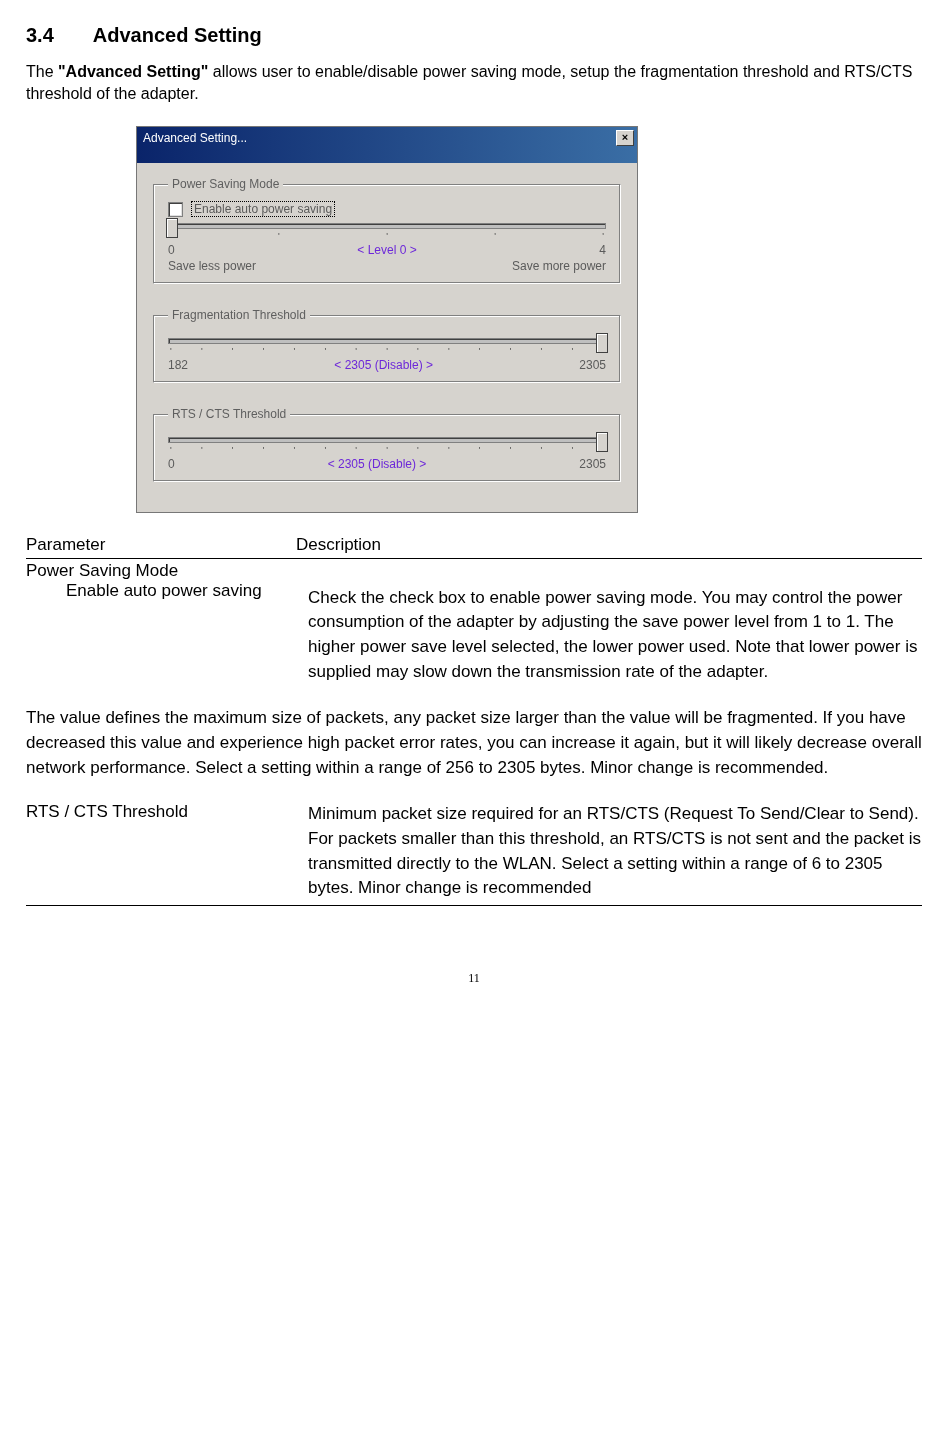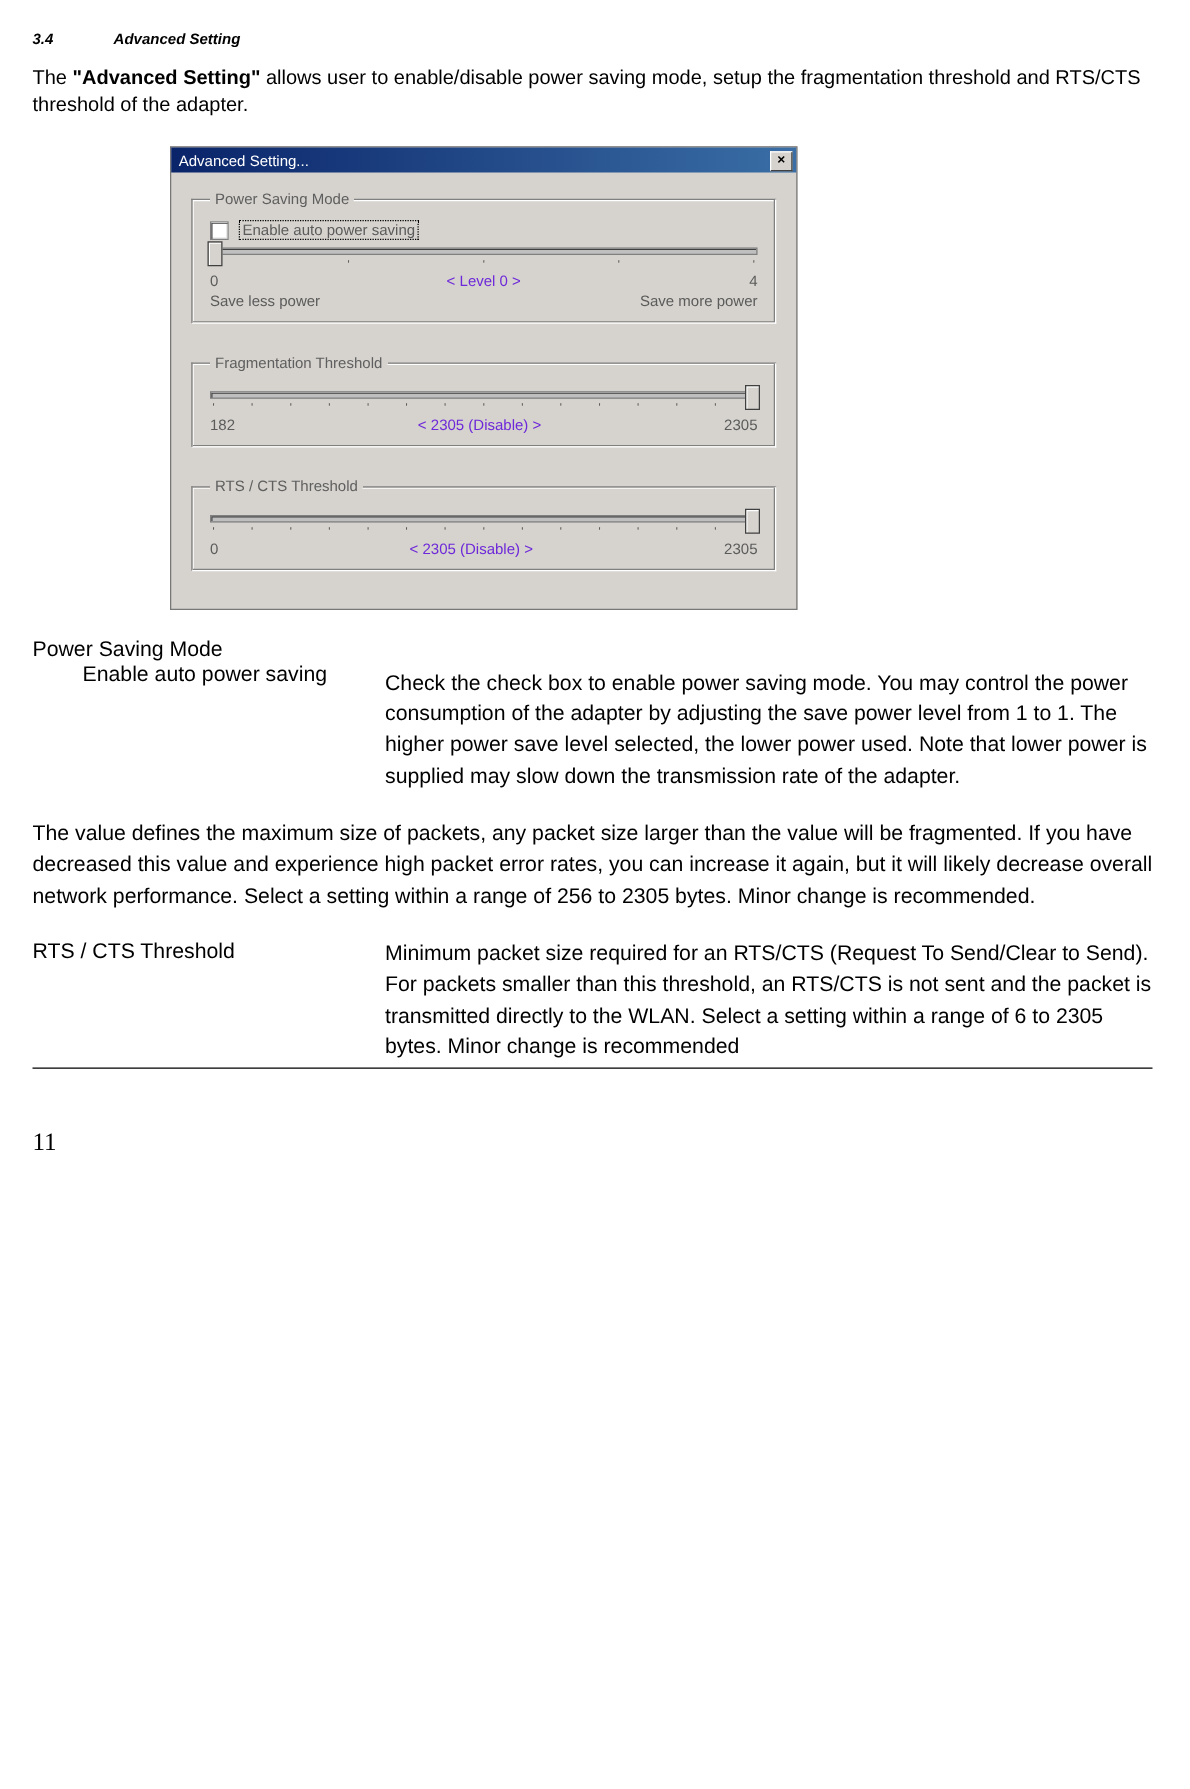--- a/index.html
+++ b/index.html
@@ -5,41 +5,41 @@
   body {
     font-family: Arial, Helvetica, sans-serif;
     font-size: 16px;
     margin: 0;
     padding: 24px 30px 0 26px;
     color: #000;
     background: #fff;
     width: 952px;
     box-sizing: border-box;
   }
-  .sec-heading { font-size: 12px; font-weight: bold; margin: 0 0 14px 0; font-style: italic; }
+  .sec-heading { font-size: 20px; font-weight: bold; margin: 0 0 14px 0; }
   .sec-num { display: inline-block; width: 62px; }
   .intro { font-size: 16px; margin: 0 0 22px 0; line-height: 1.35; }
   .intro b { font-weight: bold; }
 
   
   .dialog {
     width: 500px;
     margin: 0 0 22px 110px;
     border: 1px solid #777;
     background: #d6d3ce;          
     font-size: 12px;
     font-family: Tahoma, Arial, sans-serif;
   }
   .title-bar {
     display: flex;
     align-items: center;
     justify-content: space-between;
     background: linear-gradient(to right, #0a246a 0%, #3a6ea5 100%);
     color: #fff;
-    padding: 3px 3px 1px 6px;
+    padding: 3px 3px 17px 6px;
     font-size: 12px;
   }
   .title-close {
     background: #d6d3ce;
     color: #000;
     border: 1px solid #fff;
     border-right-color: #404040;
     border-bottom-color: #404040;
     width: 16px; height: 14px;
     text-align: center;
@@ -133,21 +133,21 @@
   .pt-head .col1 { width: 270px; }
   .pt-head .col2 { flex: 1; }
   .pt-body { border-bottom: 1.5px solid #000; padding-bottom: 4px; }
   .pt-row { display: flex; margin-top: 2px; }
   .pt-row .col1 { width: 270px; padding-right: 12px; }
   .pt-row .col2 { flex: 1; line-height: 1.45; }
   .sub-indent { padding-left: 40px; display: block; }
   .section-label { display: block; }
   .gap { height: 20px; }
 
-  .page-number { text-align: left; font-size: 20px; margin-top: 48px; font-family: "Times New Roman", serif; }
+  .page-number { text-align: center; font-size: 12px; margin-top: 65px; font-family: "Times New Roman", serif; }
 </style>
 </head>
 <body>
 
 <h2 class="sec-heading">
   <span class="sec-num">3.4</span>
   <span>Advanced Setting</span>
 </h2>
 
 <p class="intro">
@@ -245,20 +245,24 @@
         <span>0</span>
         <span class="slider-center">&lt; 2305 (Disable) &gt;</span>
         <span>2305</span>
       </div>
     </fieldset>
 
   </div>
 </div>
 
 <div class="param-table">
+  <div class="pt-head">
+    <div class="col1">Parameter</div>
+    <div class="col2">Description</div>
+  </div>
   <div class="pt-body">
 
     <div class="pt-row">
       <div class="col1">
         <span class="section-label">Power Saving Mode</span>
         <span class="sub-indent">Enable auto power saving</span>
       </div>
       <div class="col2">
         <div style="height:1.45em;"></div>
         <span>Check the check box to enable power saving mode. You may control the power consumption of the adapter by adjusting the save power level from 1 to 1. The higher power save level selected, the lower power used. Note that lower power is supplied may slow down the transmission rate of the adapter.</span>

